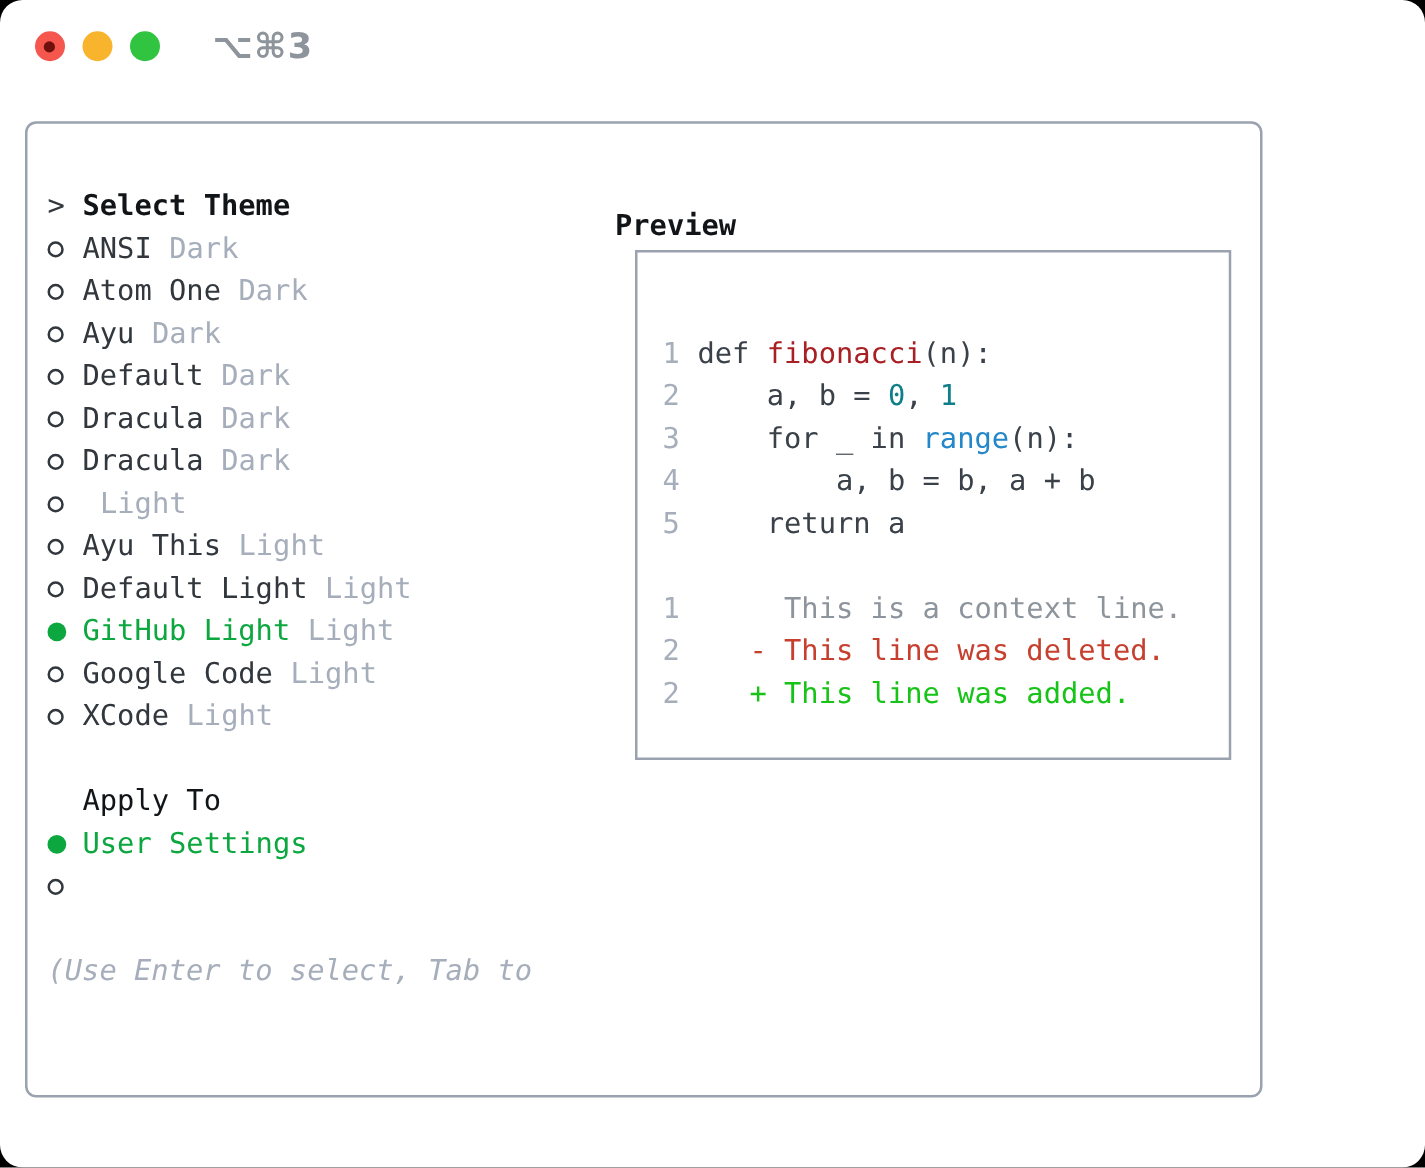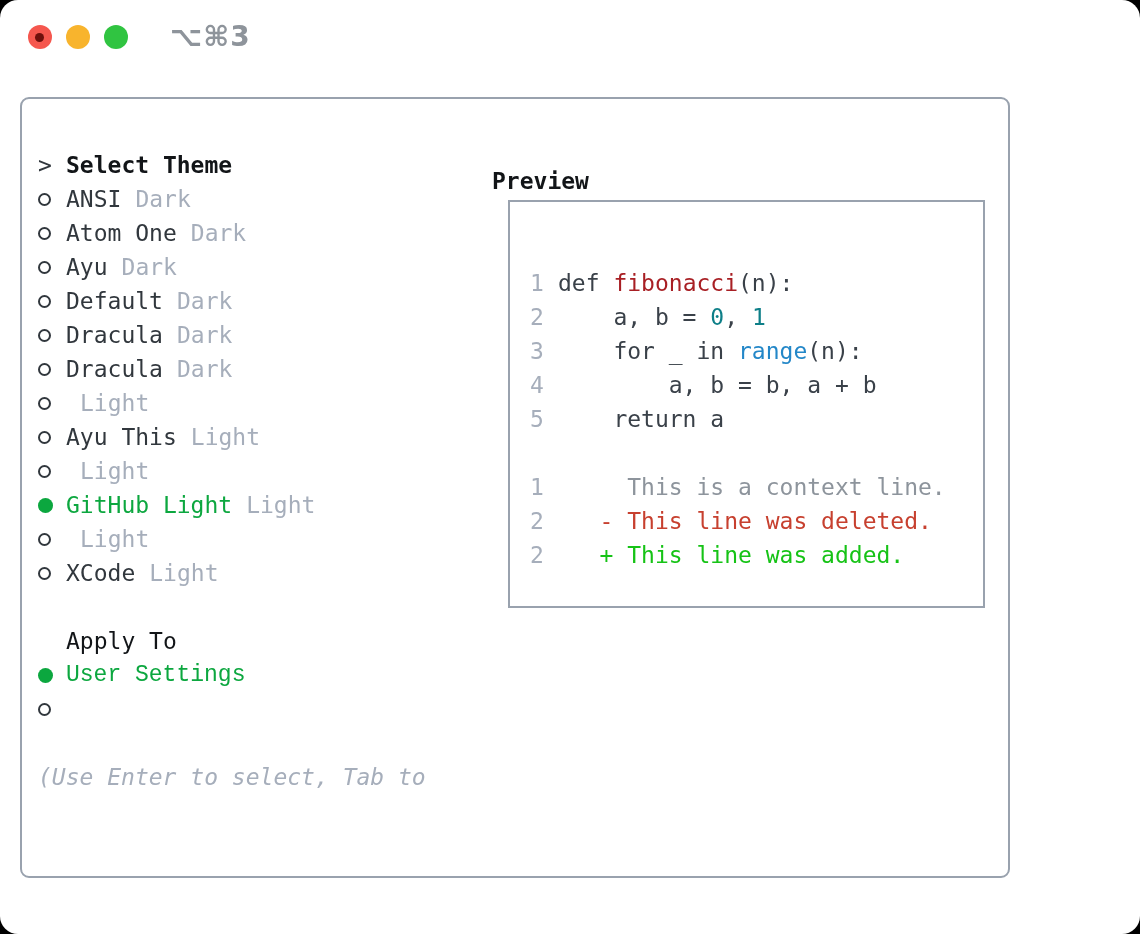--- a/index.html
+++ b/index.html
@@ -45,21 +45,21 @@
   .prompt{color:var(--text-dark);}
   .radio{width:13px;height:13px;border-radius:50%;border:2px solid var(--text-dark);box-sizing:border-box;}
   .radio.on{border:none;width:15px;height:15px;background:var(--accent-green);}
   .hdr{font-weight:bold;color:var(--header-black);}
   .theme-name{color:var(--text-dark);}
   .sel .theme-name{color:var(--accent-green);}
   .theme-tag{color:var(--muted);margin-left:14px;}
   .blank-line{height:34px;}
   .apply-hdr{color:var(--header-black);}
   .opt-label{color:var(--text-dark);}
-  .sel .opt-label{color:var(--accent-green);font-family:Liberation Mono, monospace;}
+  .sel .opt-label{color:var(--accent-green);}
   .hint{color:var(--muted);white-space:pre;font-style:italic;}
   
   .preview-title{
     position:absolute;left:492px;top:164px;height:34px;line-height:34px;
     font-size:23px;font-weight:bold;color:var(--header-black);
   }
   .preview-box{
     position:absolute;left:508px;top:200px;width:477px;height:408px;
     border:2px solid var(--border-gray);
     box-sizing:border-box;background:#fff;
@@ -120,23 +120,23 @@
     </div>
     <div id="theme-list">
         <div class="row"><span class="icon-cell"><span class="radio"></span></span><span class="theme-name">ANSI</span><span class="theme-tag">Dark</span></div>
         <div class="row"><span class="icon-cell"><span class="radio"></span></span><span class="theme-name">Atom One</span><span class="theme-tag">Dark</span></div>
         <div class="row"><span class="icon-cell"><span class="radio"></span></span><span class="theme-name">Ayu</span><span class="theme-tag">Dark</span></div>
         <div class="row"><span class="icon-cell"><span class="radio"></span></span><span class="theme-name">Default</span><span class="theme-tag">Dark</span></div>
         <div class="row"><span class="icon-cell"><span class="radio"></span></span><span class="theme-name">Dracula</span><span class="theme-tag">Dark</span></div>
         <div class="row"><span class="icon-cell"><span class="radio"></span></span><span class="theme-name">Dracula</span><span class="theme-tag">Dark</span></div>
         <div class="row"><span class="icon-cell"><span class="radio"></span></span><span class="theme-tag">Light</span></div>
         <div class="row"><span class="icon-cell"><span class="radio"></span></span><span class="theme-name">Ayu This</span><span class="theme-tag">Light</span></div>
-        <div class="row"><span class="icon-cell"><span class="radio"></span></span><span class="theme-tag">Light</span></div>
+        <div class="row"><span class="icon-cell"><span class="radio"></span></span><span class="theme-name">Default Light</span><span class="theme-tag">Light</span></div>
         <div class="row sel"><span class="icon-cell"><span class="radio on"></span></span><span class="theme-name">GitHub Light</span><span class="theme-tag">Light</span></div>
-        <div class="row"><span class="icon-cell"><span class="radio"></span></span><span class="theme-tag">Light</span></div>
+        <div class="row"><span class="icon-cell"><span class="radio"></span></span><span class="theme-name">Google Code</span><span class="theme-tag">Light</span></div>
         <div class="row"><span class="icon-cell"><span class="radio"></span></span><span class="theme-name">XCode</span><span class="theme-tag">Light</span></div>
       </div>
     <div class="blank-line"></div>
     <div class="row">
       <span class="icon-cell"></span>
       <span class="apply-hdr">Apply To</span>
     </div>
     <div id="apply-list">
         <div class="row sel"><span class="icon-cell"><span class="radio on"></span></span><span class="opt-label">User Settings</span></div>
         <div class="row"><span class="icon-cell"><span class="radio"></span></span></div>

